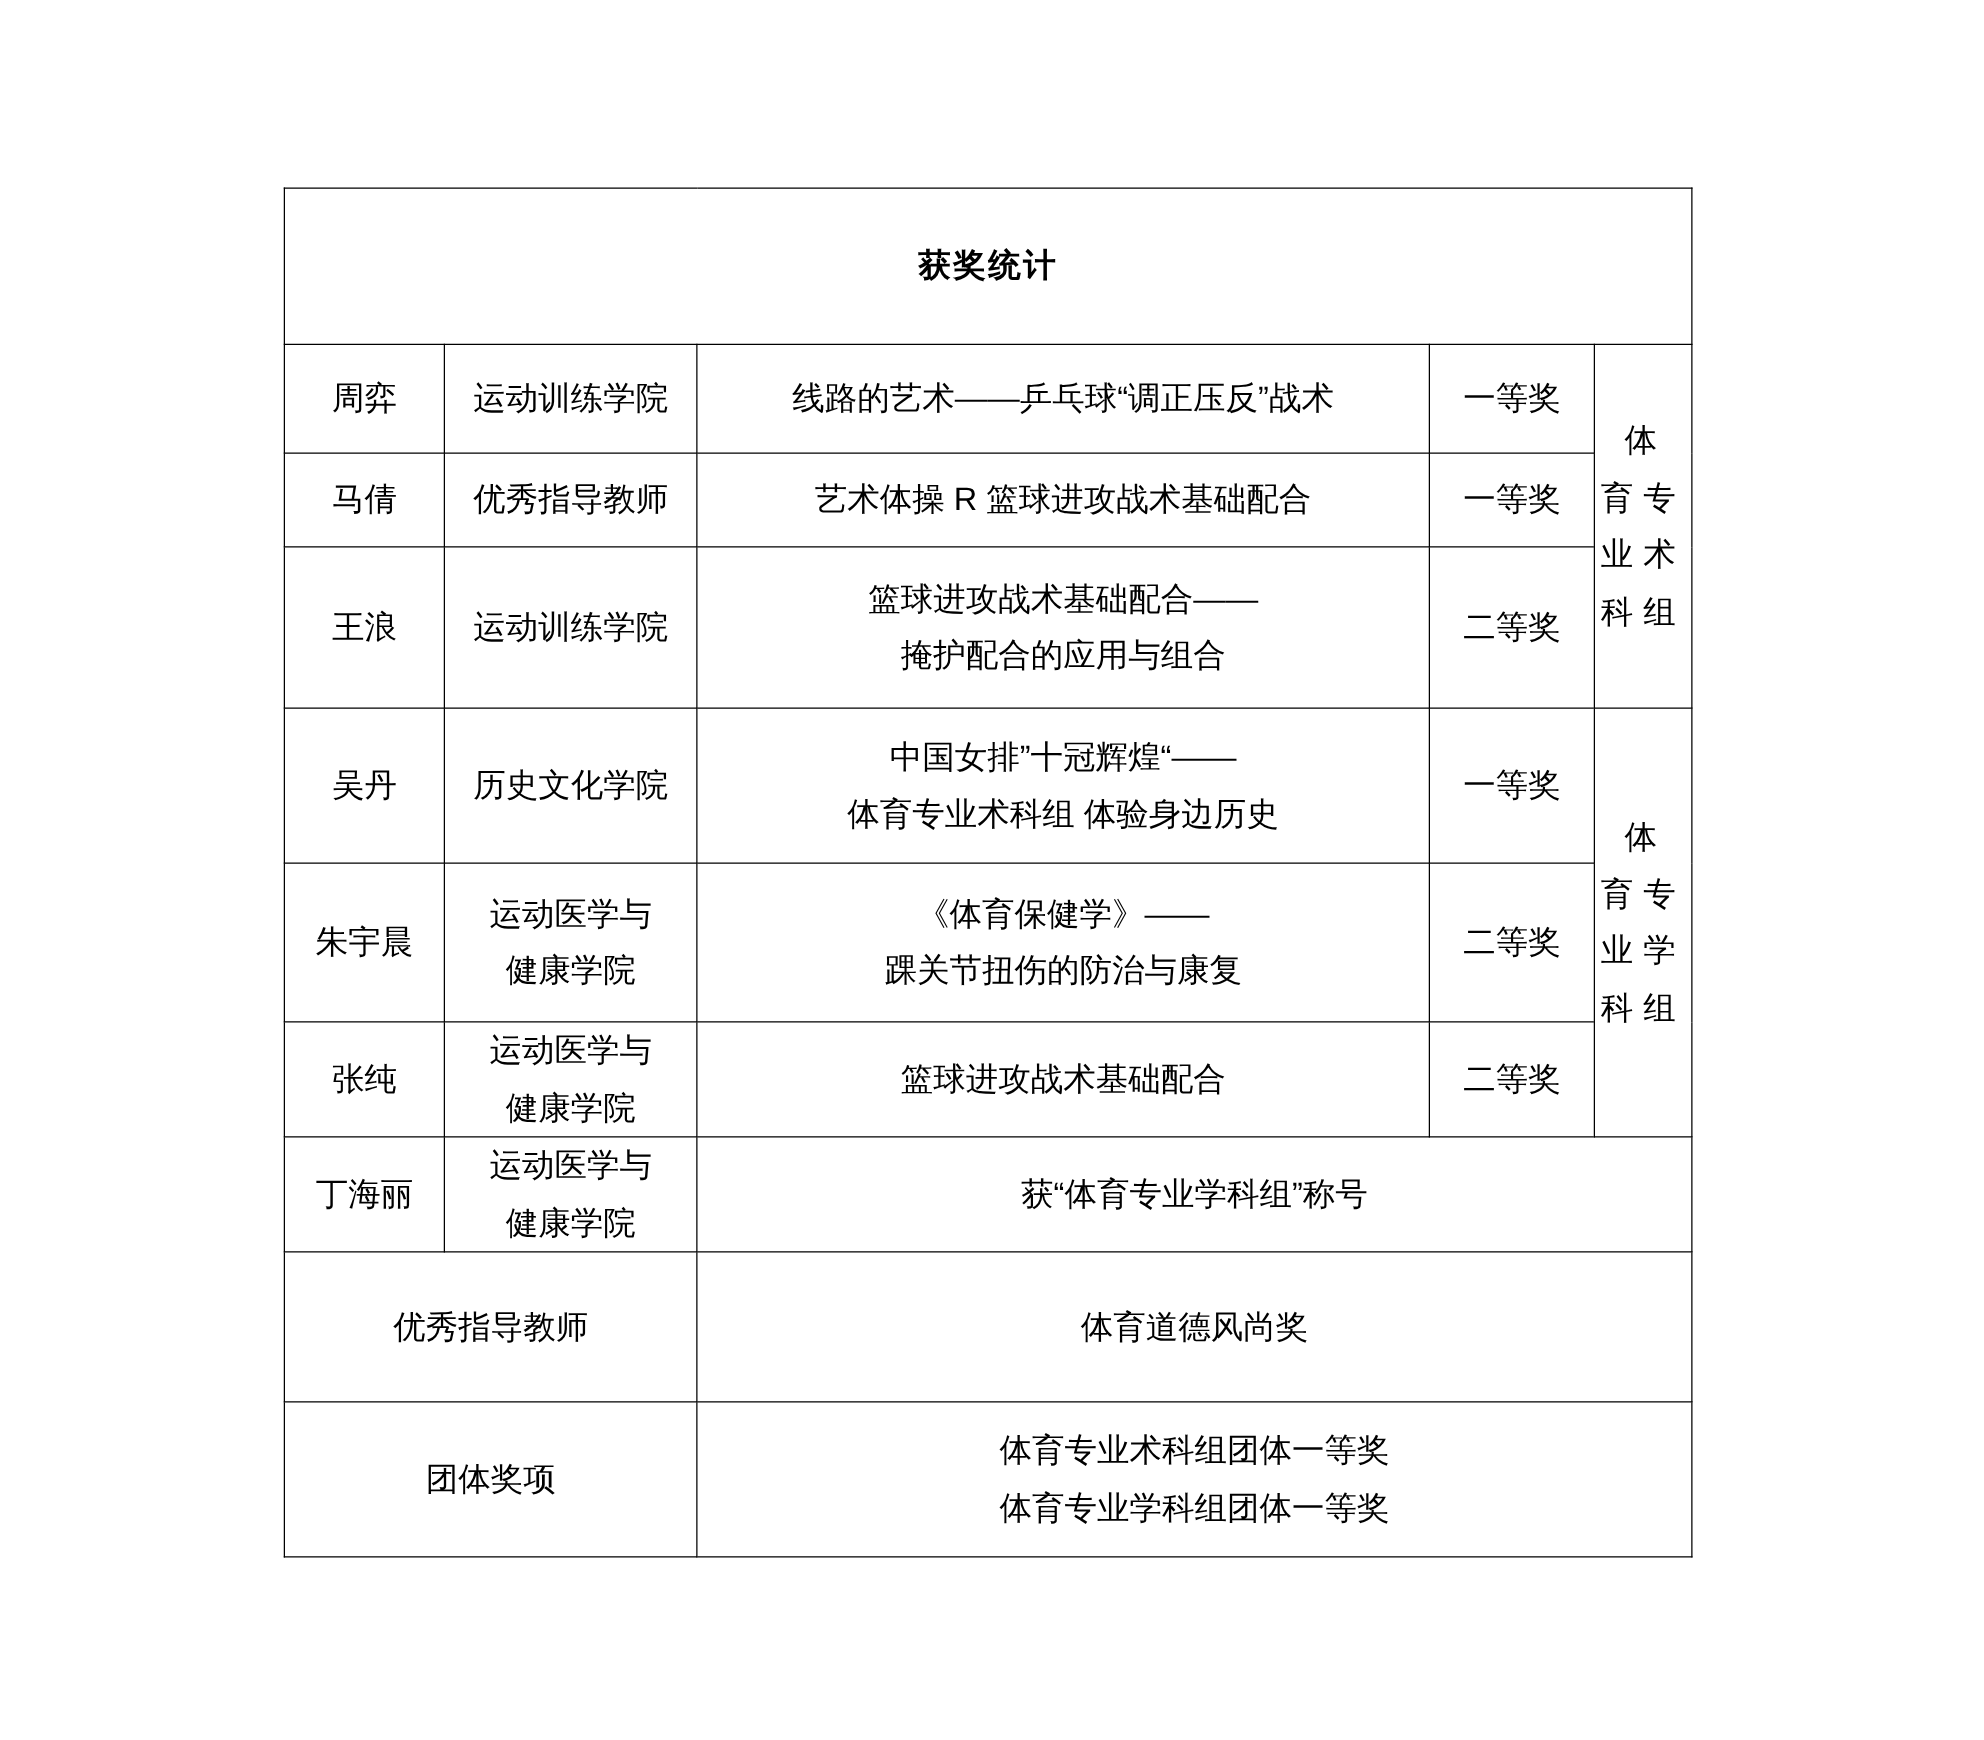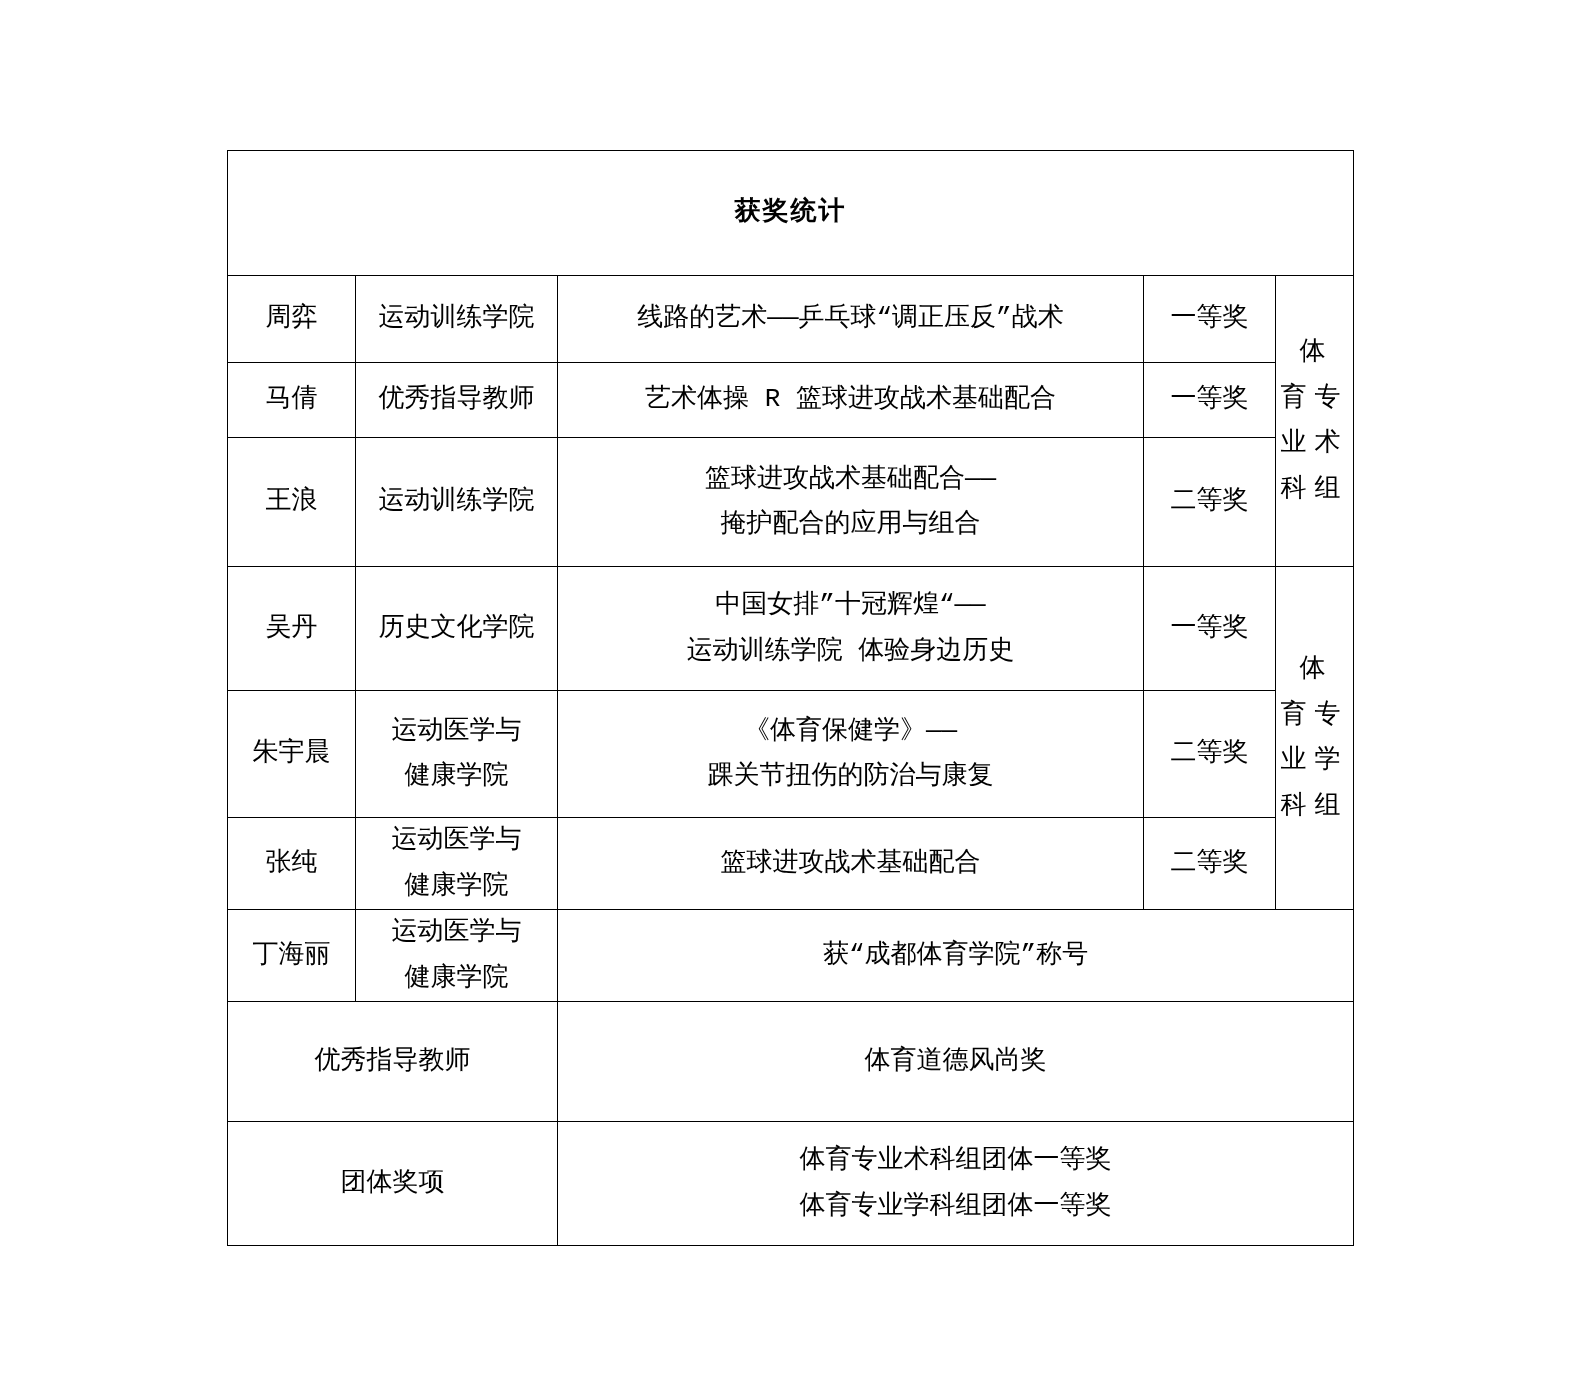--- a/index.html
+++ b/index.html
@@ -5,21 +5,21 @@
   html, body {
     margin: 0;
     padding: 0;
     background: #ffffff;
   }
   .page {
     position: relative;
     width: 1587px;
     height: 1348px;
     background: #ffffff;
-    font-family: Liberation Mono, monospace;
+    font-family: Liberation Sans, sans-serif;
     color: #000000;
   }
   table.awards {
     position: absolute;
     left: 227px;
     top: 150px;
     width: 1126px;
     border-collapse: collapse;
     table-layout: fixed;
   }
@@ -106,21 +106,21 @@
       <td class="college lines">运动训练学院</td>
       <td class="work lines">篮球进攻战术基础配合——
 掩护配合的应用与组合</td>
       <td class="award">二等奖</td>
     </tr>
 
     <tr class="r4">
       <td class="name">吴丹</td>
       <td class="college lines">历史文化学院</td>
       <td class="work lines">中国女排”十冠辉煌“——
-运动训练学院 体验身边历史</td>
+体育专业术科组 体验身边历史</td>
       <td class="award">一等奖</td>
       <td class="group" rowspan="3">体育专业学科组</td>
     </tr>
 
     <tr class="r5">
       <td class="name">朱宇晨</td>
       <td class="college lines">运动医学与
 健康学院</td>
       <td class="work lines">《体育保健学》——
 踝关节扭伤的防治与康复</td>
@@ -132,21 +132,21 @@
       <td class="college lines">运动医学与
 健康学院</td>
       <td class="work lines">篮球进攻战术基础配合</td>
       <td class="award">二等奖</td>
     </tr>
 
     <tr class="r7">
       <td class="name">丁海丽</td>
       <td class="college lines">运动医学与
 健康学院</td>
-      <td colspan="3">获“成都体育学院”称号</td>
+      <td colspan="3">获“体育专业学科组”称号</td>
     </tr>
 
     <tr class="r8">
       <td colspan="2">优秀指导教师</td>
       <td colspan="3">体育道德风尚奖</td>
     </tr>
 
     <tr class="r9">
       <td colspan="2">团体奖项</td>
       <td colspan="3" class="team-lines">体育专业术科组团体一等奖

